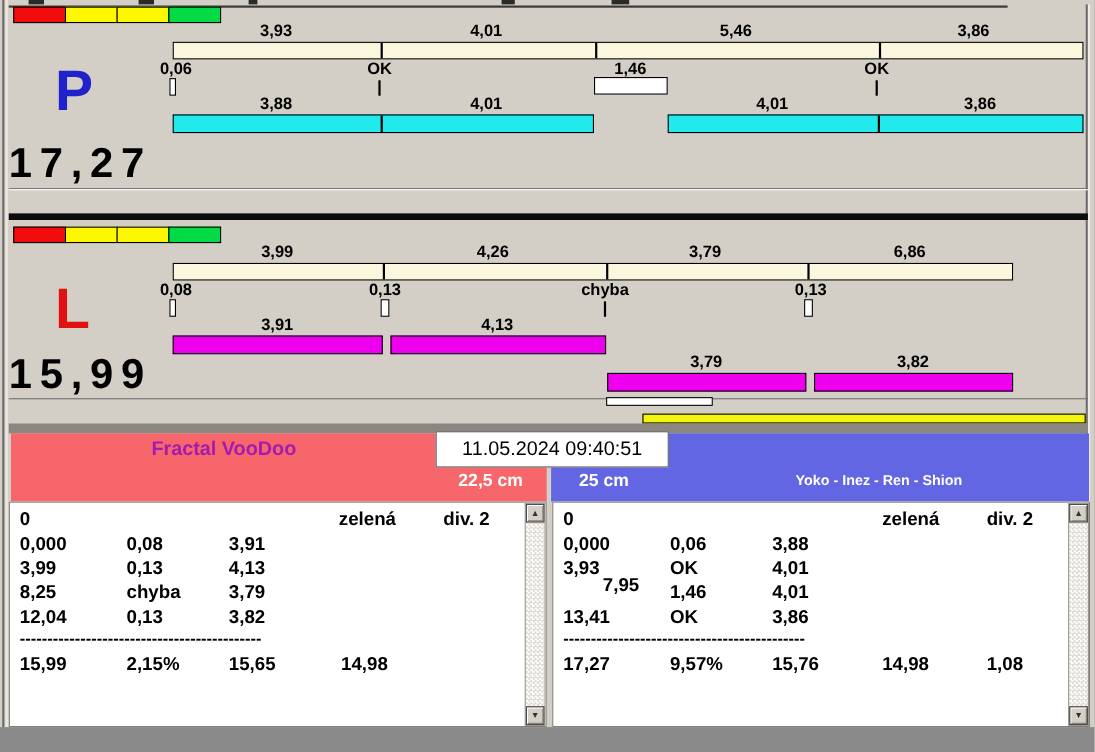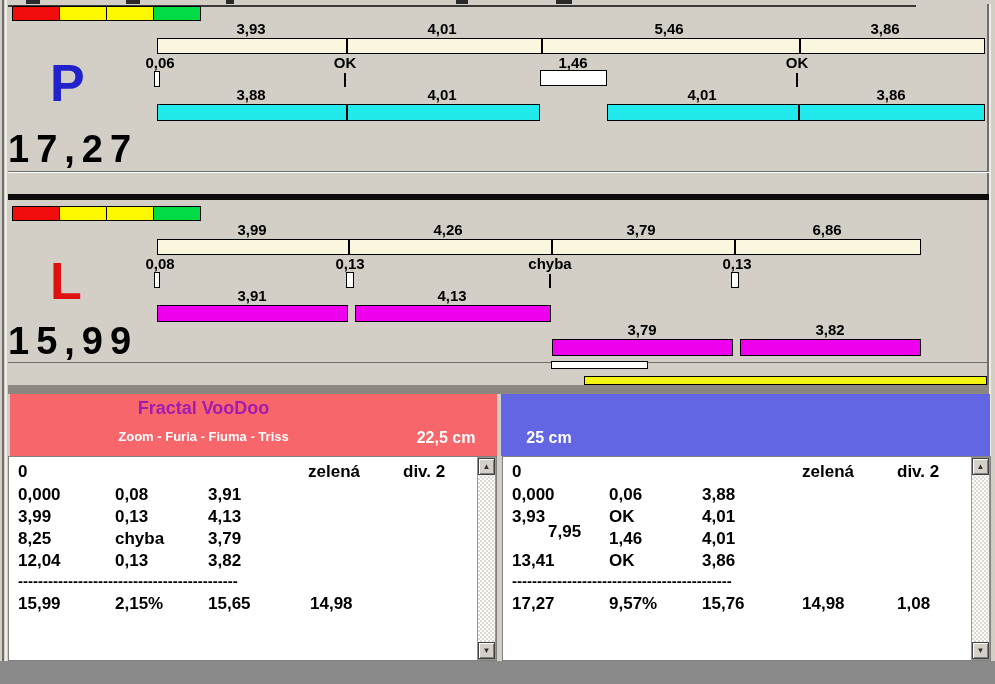--- a/index.html
+++ b/index.html
@@ -155,25 +155,26 @@
     <div class="tickbox" style="left:551px;top:361px;width:97px;height:8px;"></div>
     <div class="bar" style="left:584px;top:376px;width:403px;height:9px;background:#F4F411;"></div>
   </div>
 
   <div class="line" style="left:8px;top:385px;width:981px;height:9px;background:#8B8780;"></div>
 
   <div class="hdr hdr-left" style="left:10px;top:394px;width:487px;"></div>
   <div class="hdr hdr-right" style="left:501px;top:394px;width:489px;"></div>
 
   <div class="hdr-title" style="left:10px;top:398px;width:387px;">Fractal VooDoo</div>
-  <div class="hdr-sub" style="left:10px;top:429px;width:387px;">Zoom - Furia - Fiuma - Triss</div>
   <div class="hdr-cm" style="left:396px;top:429px;width:100px;">22,5 cm</div>
 
   <div class="hdr-cm" style="left:499px;top:429px;width:100px;">25 cm</div>
-
+  <div class="hdr-sub" style="left:608px;top:429px;width:382px;">Yoko - Inez - Ren - Shion</div>
+
+  <div class="datebox" style="left:396px;top:392px;width:212px;height:33px;">11.05.2024 09:40:51</div>
 
   <div class="tablebox" style="left:8px;top:456px;width:489px;height:205px;"></div>
   <div class="cell" style="left:18px;top:462px;">0</div>
   <div class="cell" style="left:308px;top:462px;">zelená</div>
   <div class="cell" style="left:403px;top:462px;">div. 2</div>
 
   <div class="cell" style="left:18px;top:485px;">0,000</div>
   <div class="cell" style="left:115px;top:485px;">0,08</div>
   <div class="cell" style="left:208px;top:485px;">3,91</div>
   <div class="cell" style="left:18px;top:507px;">3,99</div>

